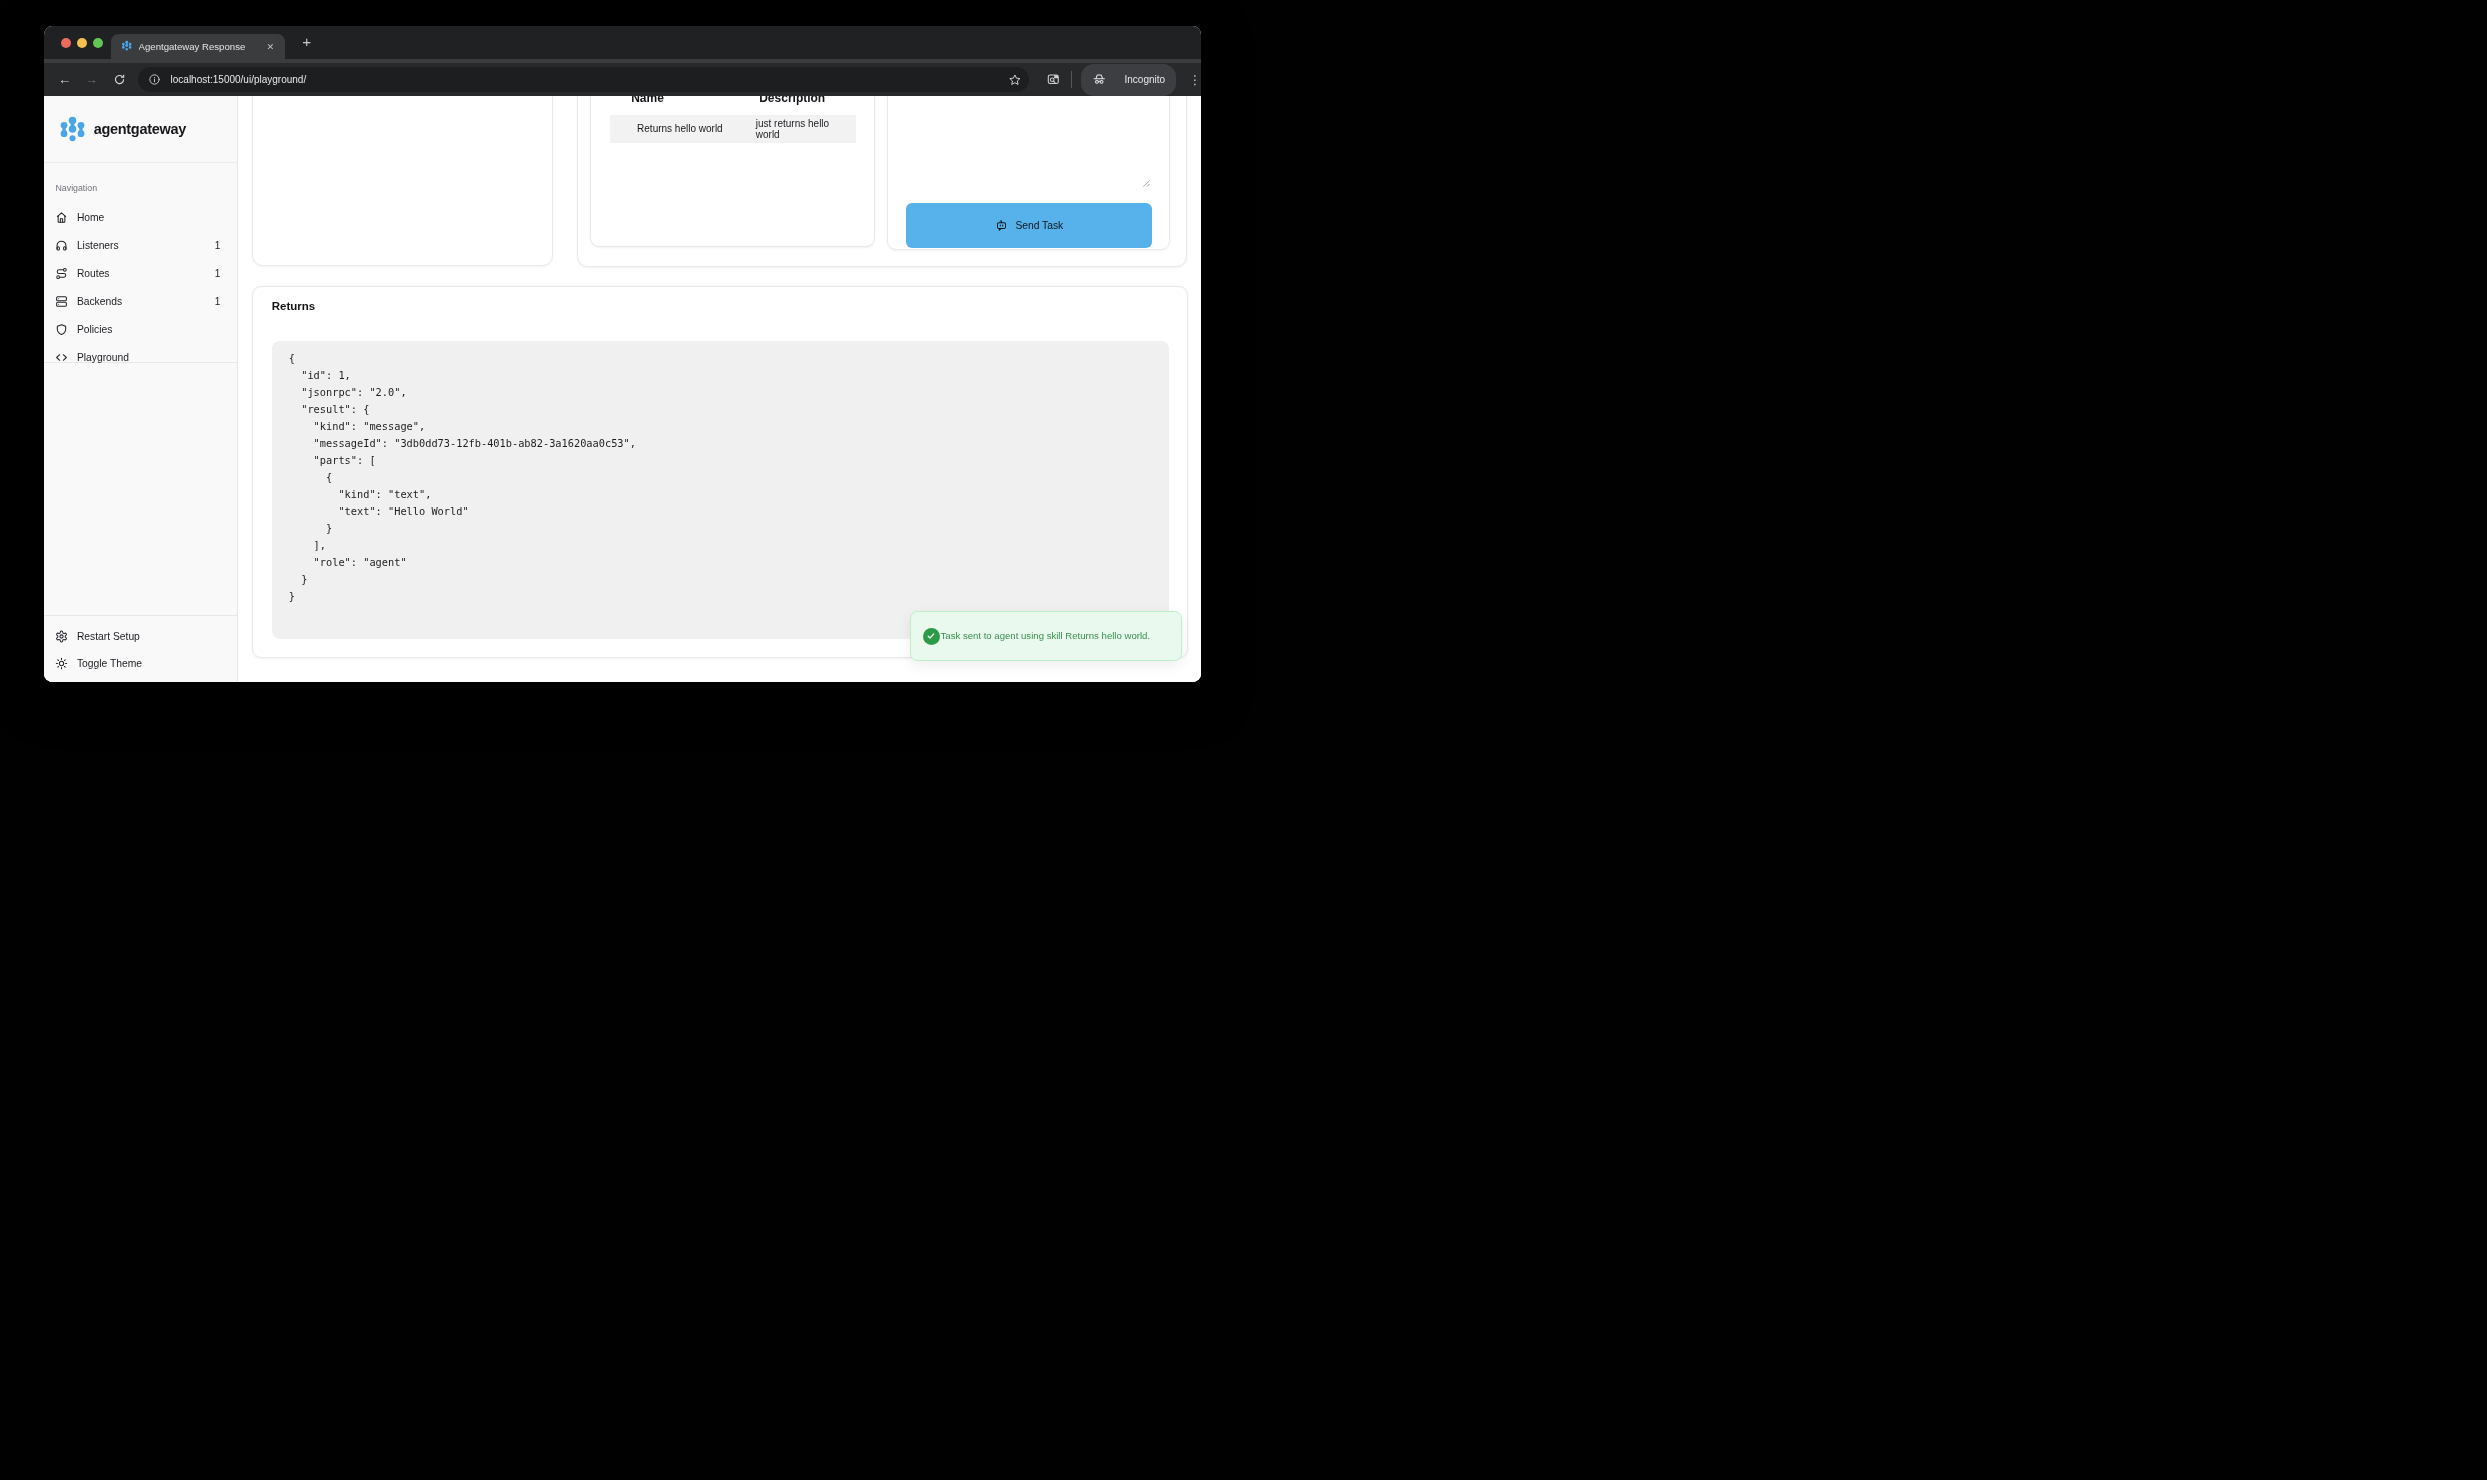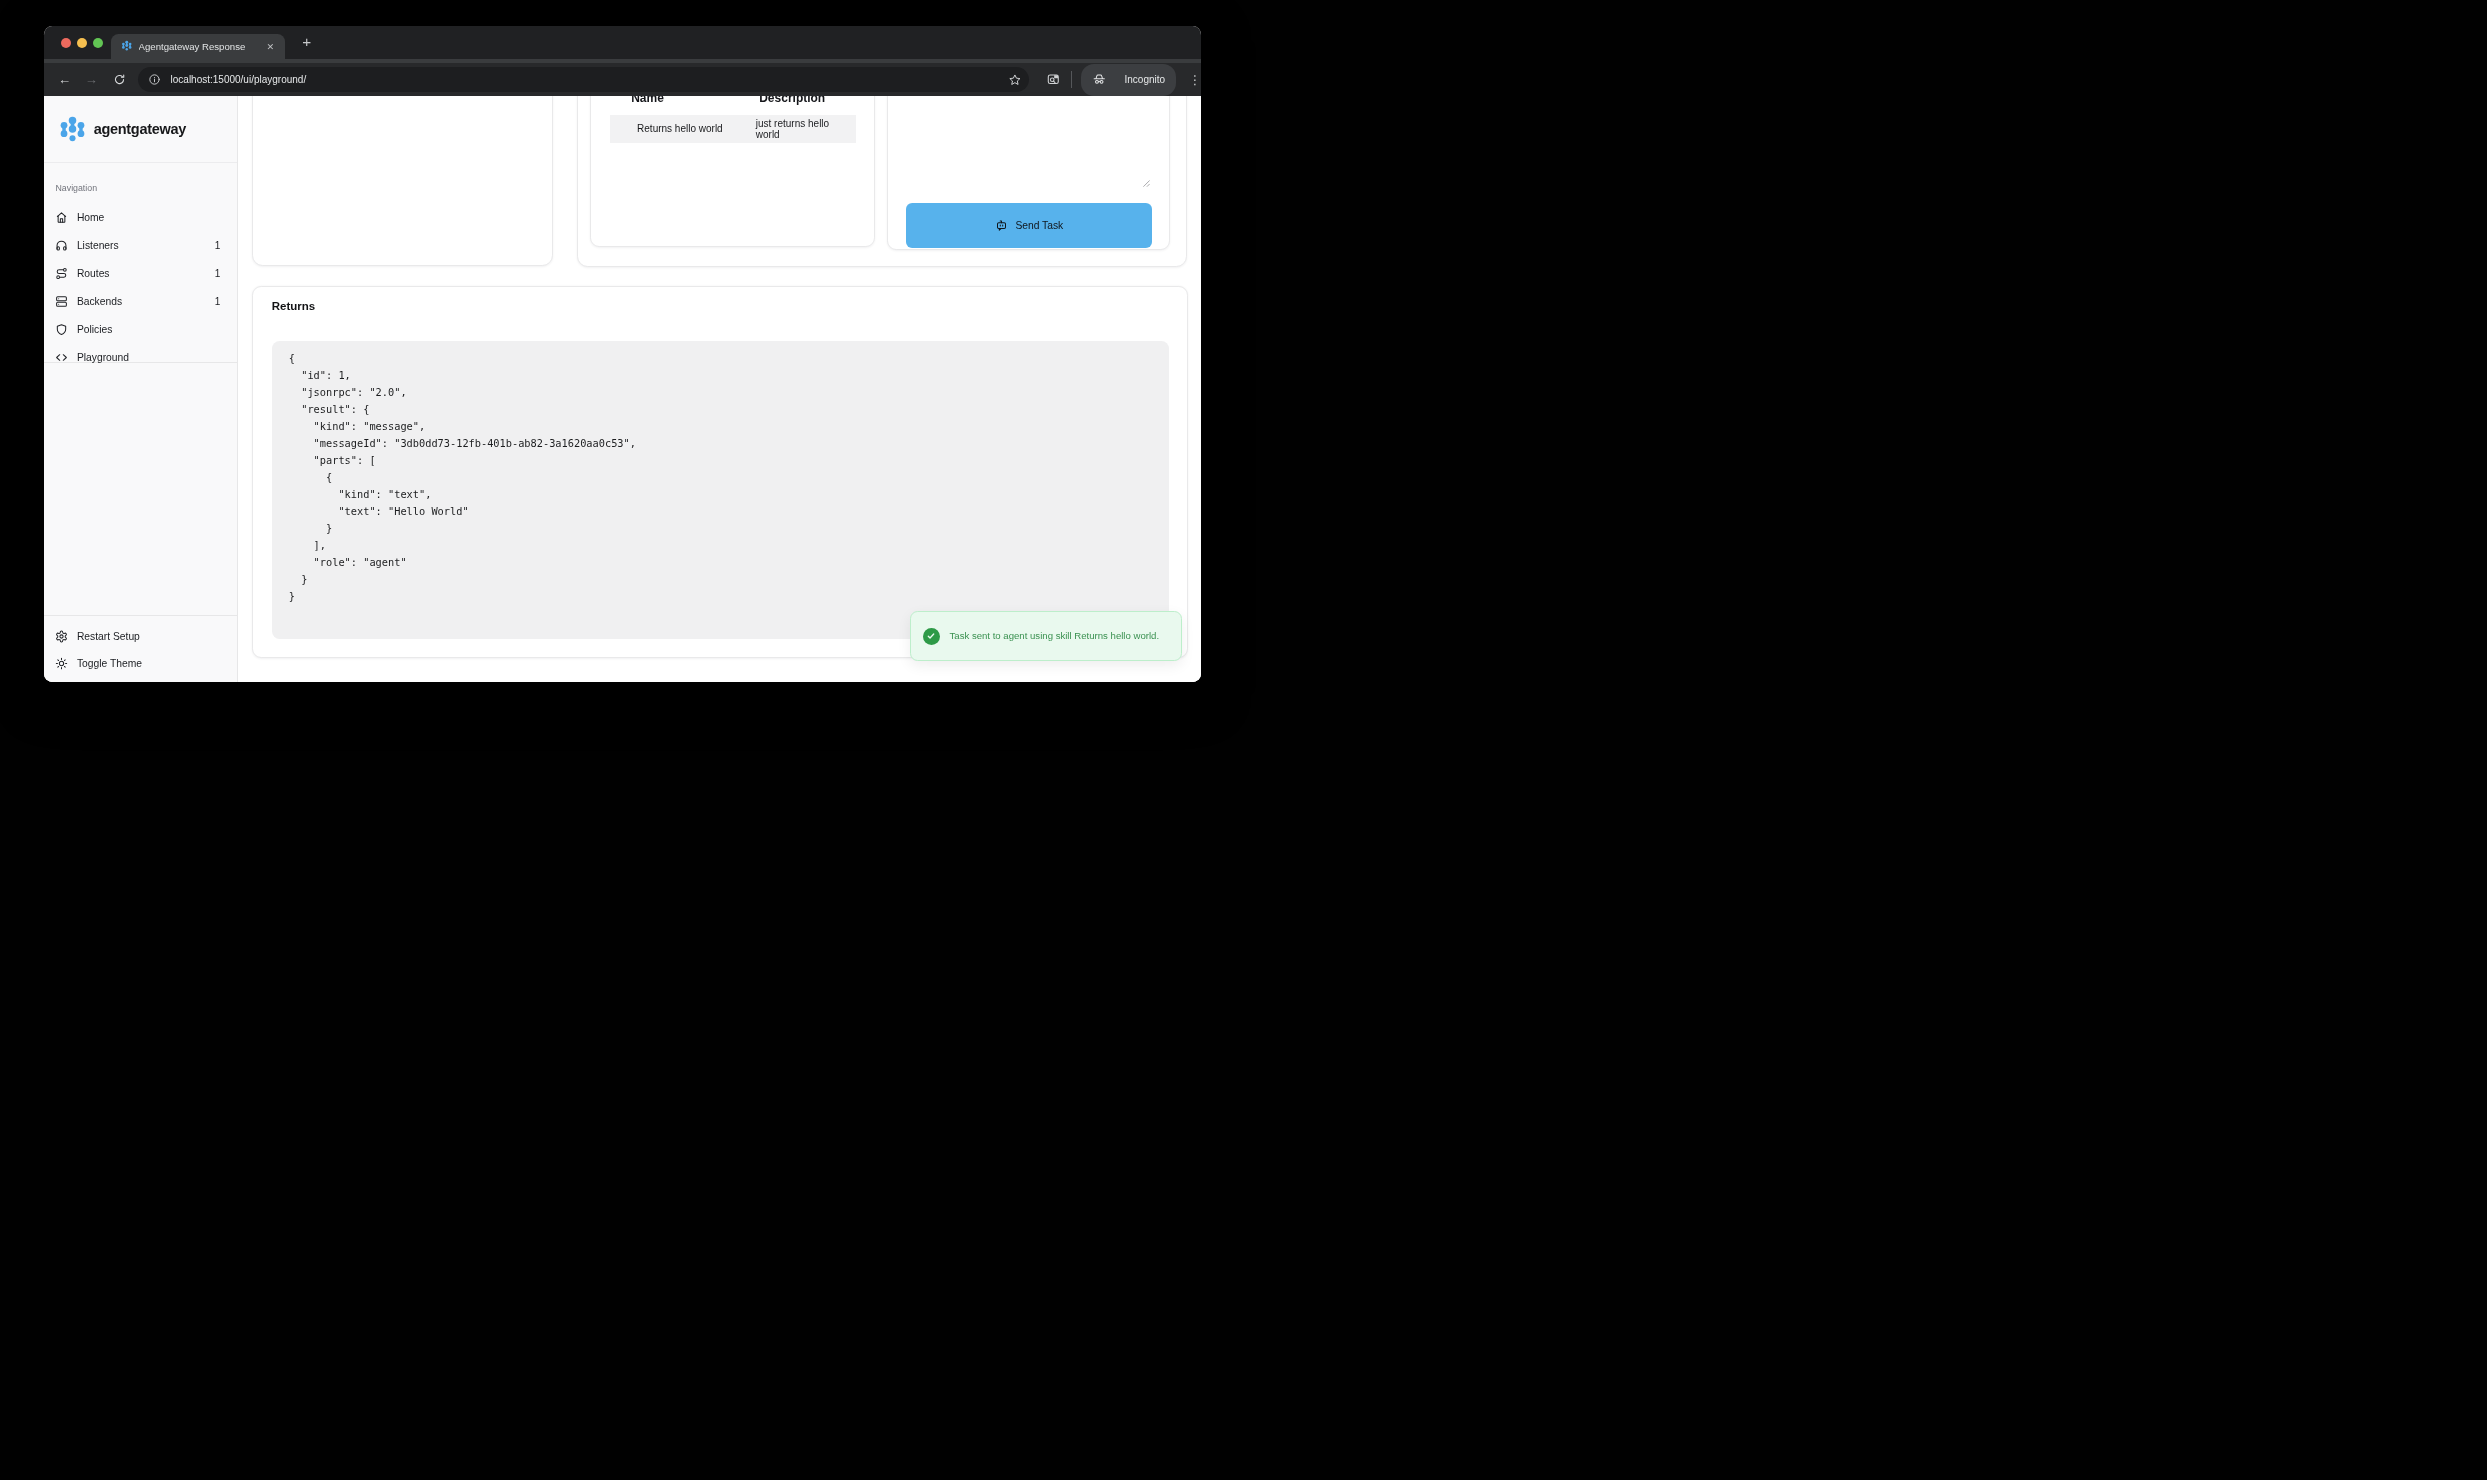--- a/index.html
+++ b/index.html
@@ -86,21 +86,21 @@
   .card-response { left:13.8px; top:190px; width:936px; height:372px; border-radius:9.2px; }
   .resp-title { position:absolute; left:19px; top:13px; font-size:11.5px; font-weight:700;
                 color:#131416; }
   .codeblock { position:absolute; left:19px; top:54px; width:897px; height:298px;
                background:#f0f0f1; border-radius:7.6px; padding:9.2px 17px; overflow:hidden; }
   .codeblock pre { font-family:"DejaVu Sans Mono", monospace; font-size:10.3px;
                    line-height:17px; color:#1c1d1f; white-space:pre; }
 
   .toast { position:absolute; left:672px; top:515px; width:272px; height:50px; background:#e9f9ee;
            border:0.8px solid #bdeecb; border-radius:7.6px; display:flex; align-items:center;
-           gap:10px; padding:0 10.7px 0 11.5px; box-shadow:0 4.6px 13.8px rgba(0,0,0,.07); z-index:5; }
+           gap:1px; padding:0 10.7px 0 11.5px; box-shadow:0 4.6px 13.8px rgba(0,0,0,.07); z-index:5; }
   .toast-icon { width:17px; height:17px; border-radius:50%; background:#2d9a47; flex:none;
                 display:flex; align-items:center; justify-content:center; }
   .toast-msg { font-size:9.6px; line-height:1.5; color:#3a9150; width:218px; }
 </style>
 </head>
 <body>
 
 <div class="window">
 
   <div class="tabstrip">

